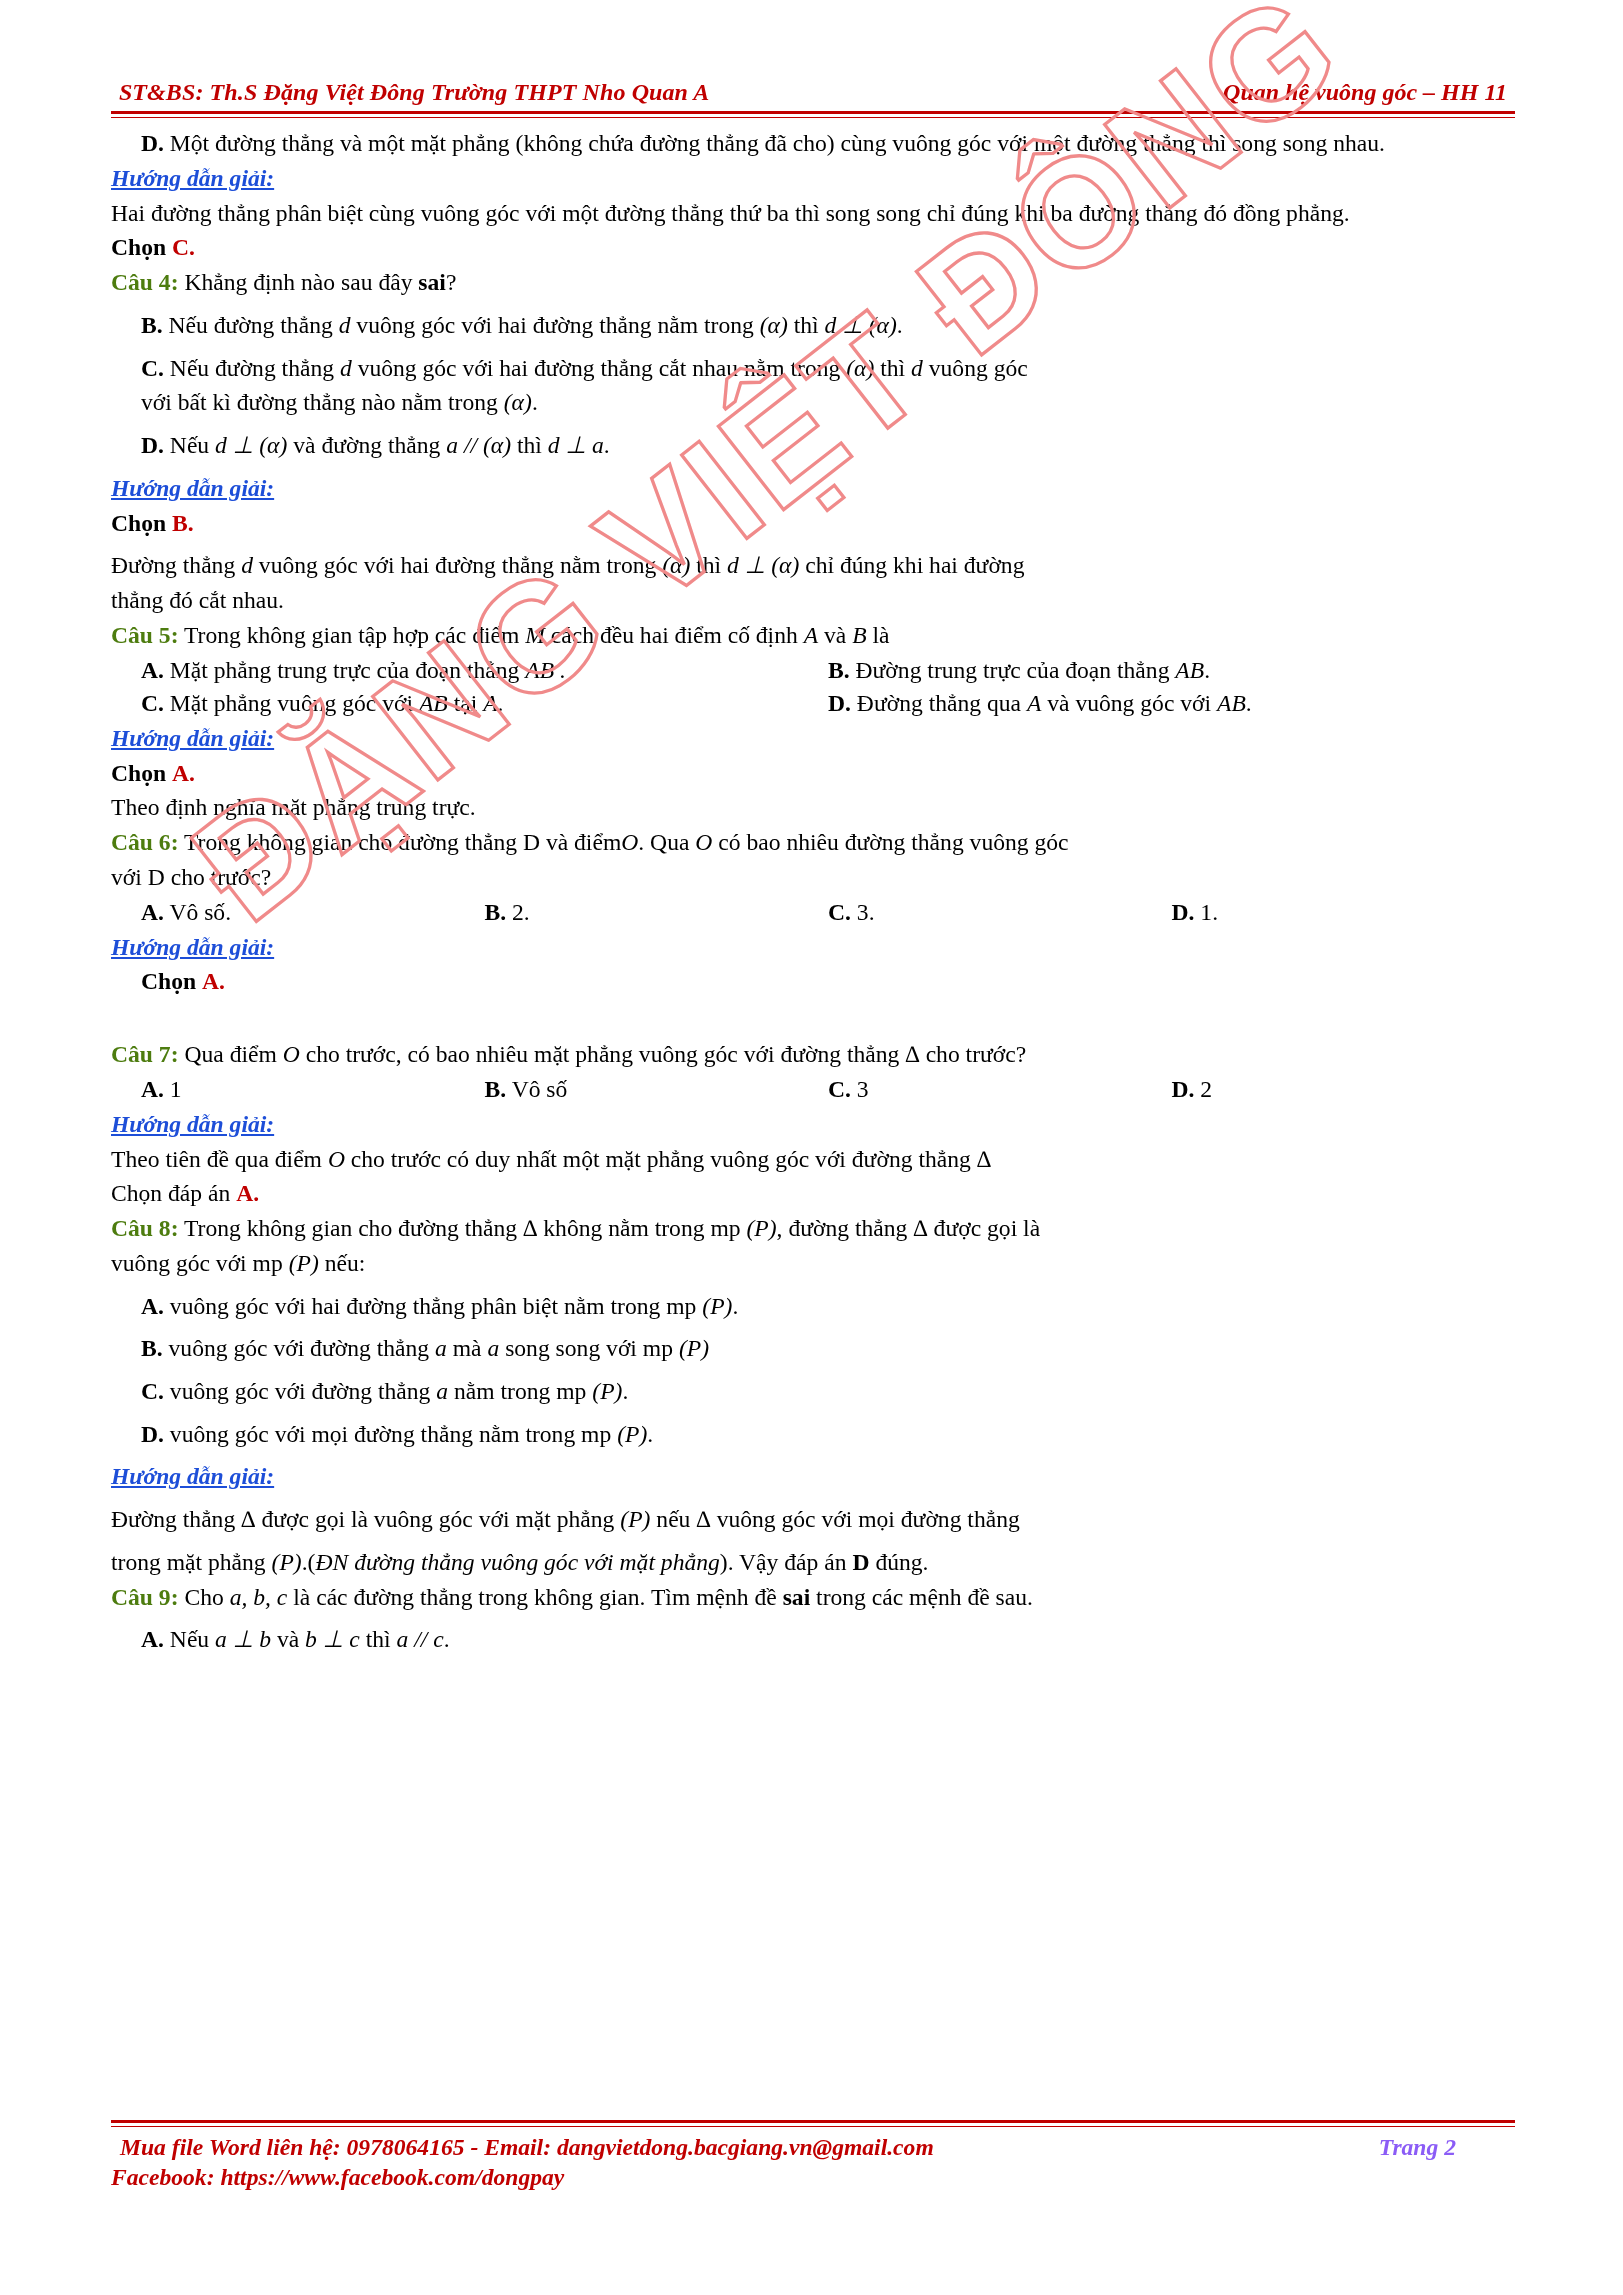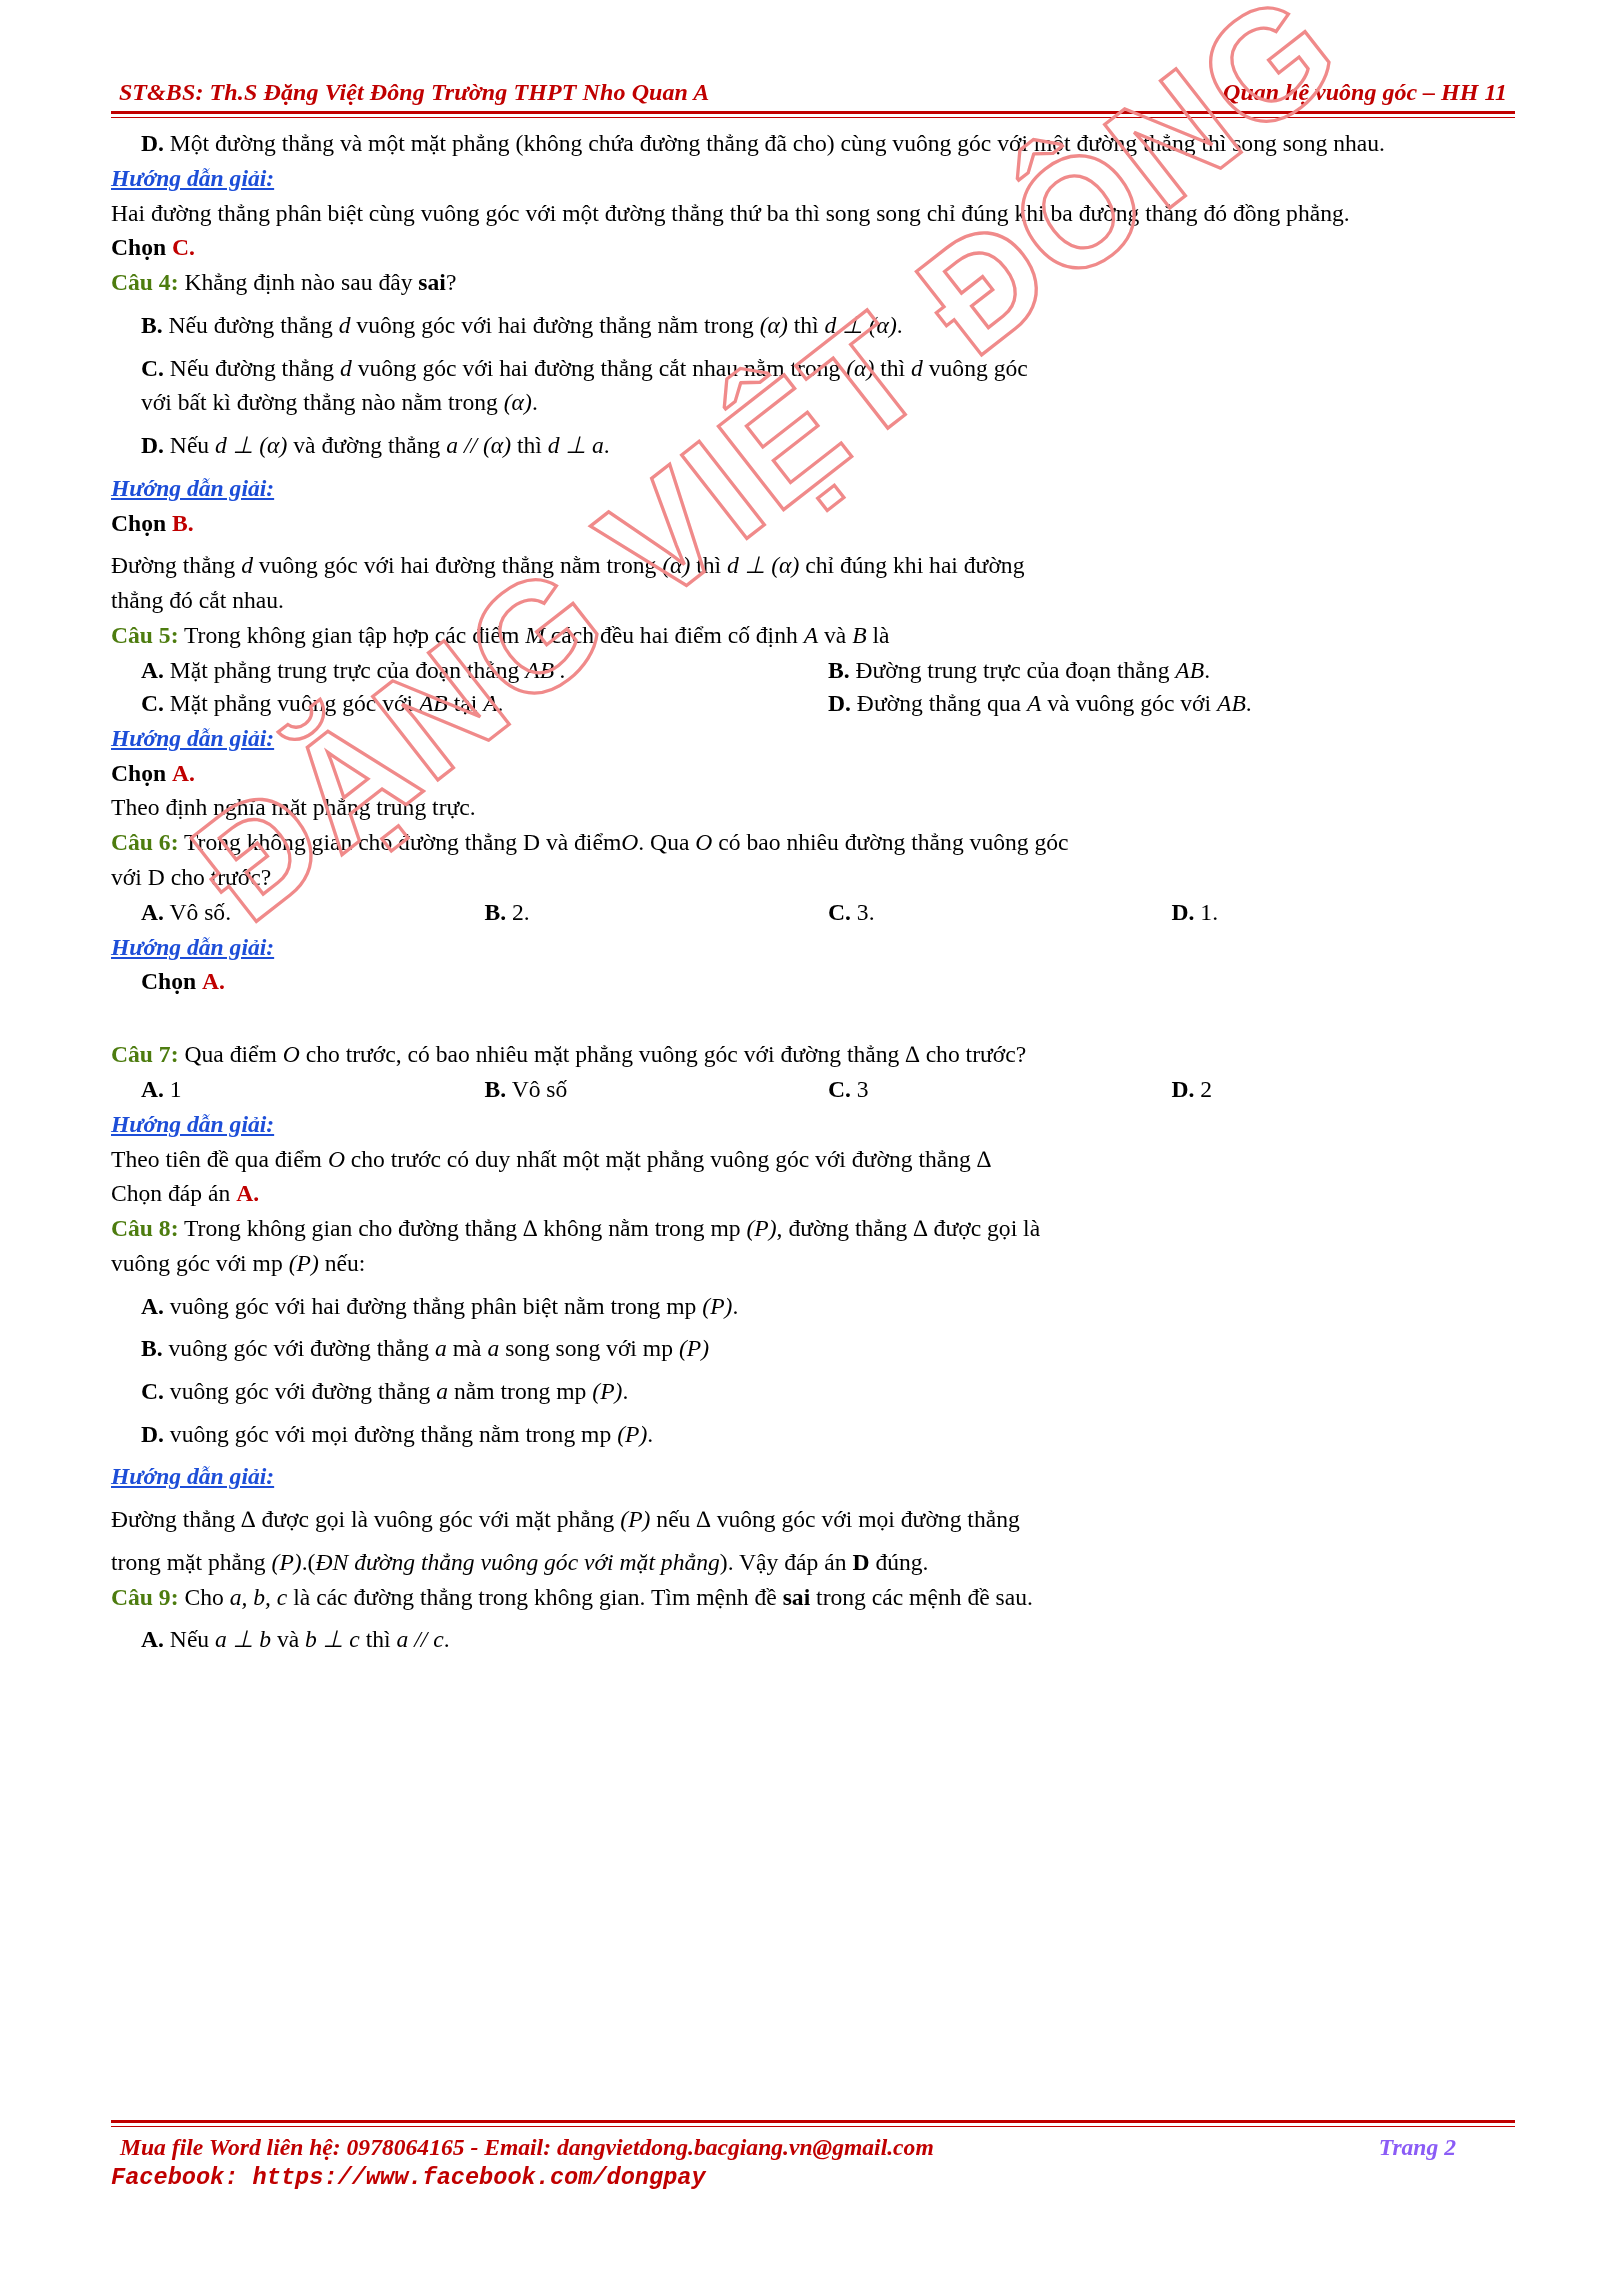--- a/index.html
+++ b/index.html
@@ -132,21 +132,20 @@
     font-style: italic;
     font-size: 23.6px;
     margin-left: 9px;
   }
   .footer-line2 {
     color: #c00000;
     font-weight: bold;
     font-style: italic;
     font-size: 23.6px;
     margin-top: 2.6px;
-    font-family: Liberation Mono, monospace;
   }
   .page-num {
     font-weight: bold;
     font-style: italic;
     color: #8b5cf6;
     font-size: 23.6px;
     padding-right: 59px;
   }
 </style>
 </head>

